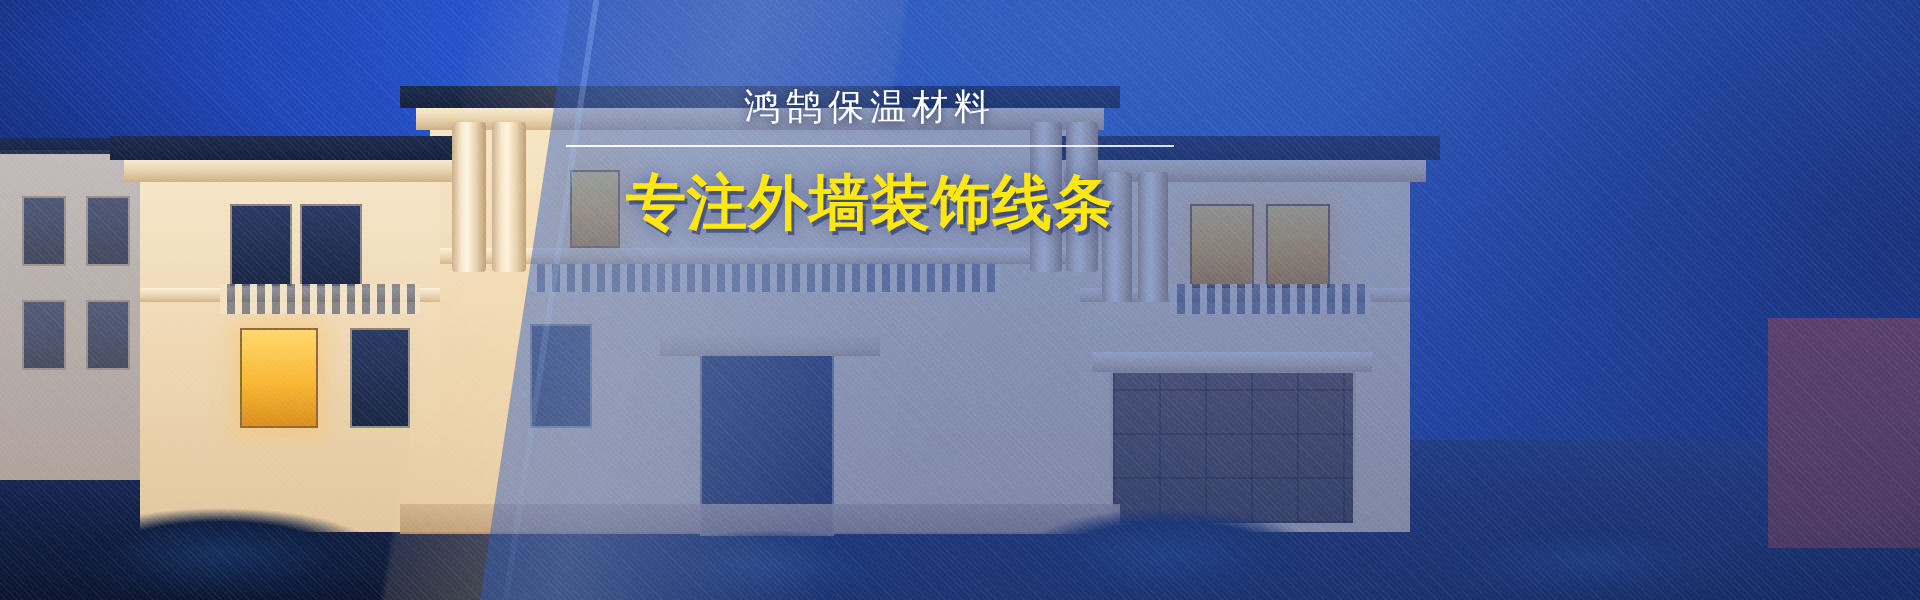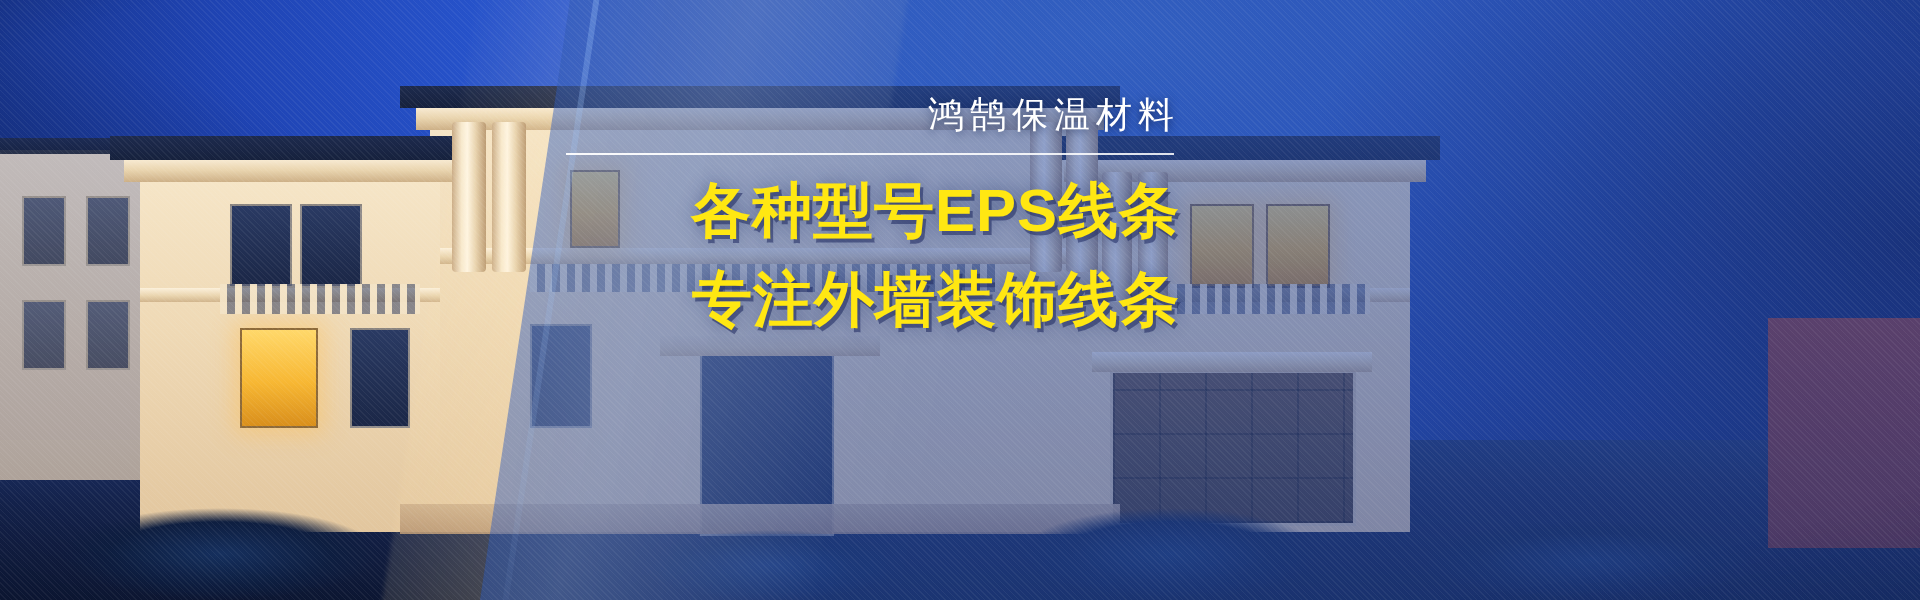--- a/index.html
+++ b/index.html
@@ -108,22 +108,22 @@
       rgba(0,0,0,0) 1px, rgba(0,0,0,0) 4px);
     pointer-events:none;
   }
   .vignette{
     background:radial-gradient(120% 115% at 50% 45%, rgba(0,0,0,0) 52%, rgba(5,12,34,.45) 100%);
     pointer-events:none;
   }
 
   
   .copy{
-    position:absolute;left:560px;top:92px;width:620px;
-    text-align:right;z-index:40;
+    position:absolute;left:560px;top:84px;width:620px;
+    text-align:center;z-index:40;
   }
   .brand{
     color:#ffffff;font-size:36px;font-weight:400;letter-spacing:6px;
     text-shadow:0 2px 10px rgba(10,25,70,.75);
     line-height:1.25;white-space:nowrap;
   }
   .rule{
     height:2px;margin:16px 6px 0 6px;
     background:linear-gradient(90deg, rgba(255,255,255,.95), rgba(255,255,255,.85));
   }
@@ -218,17 +218,16 @@
 
   <div class="panel"></div>
   <div class="panel-edge"></div>
 
   <div class="layer hatch"></div>
   <div class="layer vignette"></div>
 
   <div class="copy">
     <div class="brand">鸿鹄保温材料</div>
     <div class="rule"></div>
-    <div class="headline">各种型号EPS线条</div>
     <div class="headline">专注外墙装饰线条</div>
   </div>
 
 </div>
 
 </body></html>

